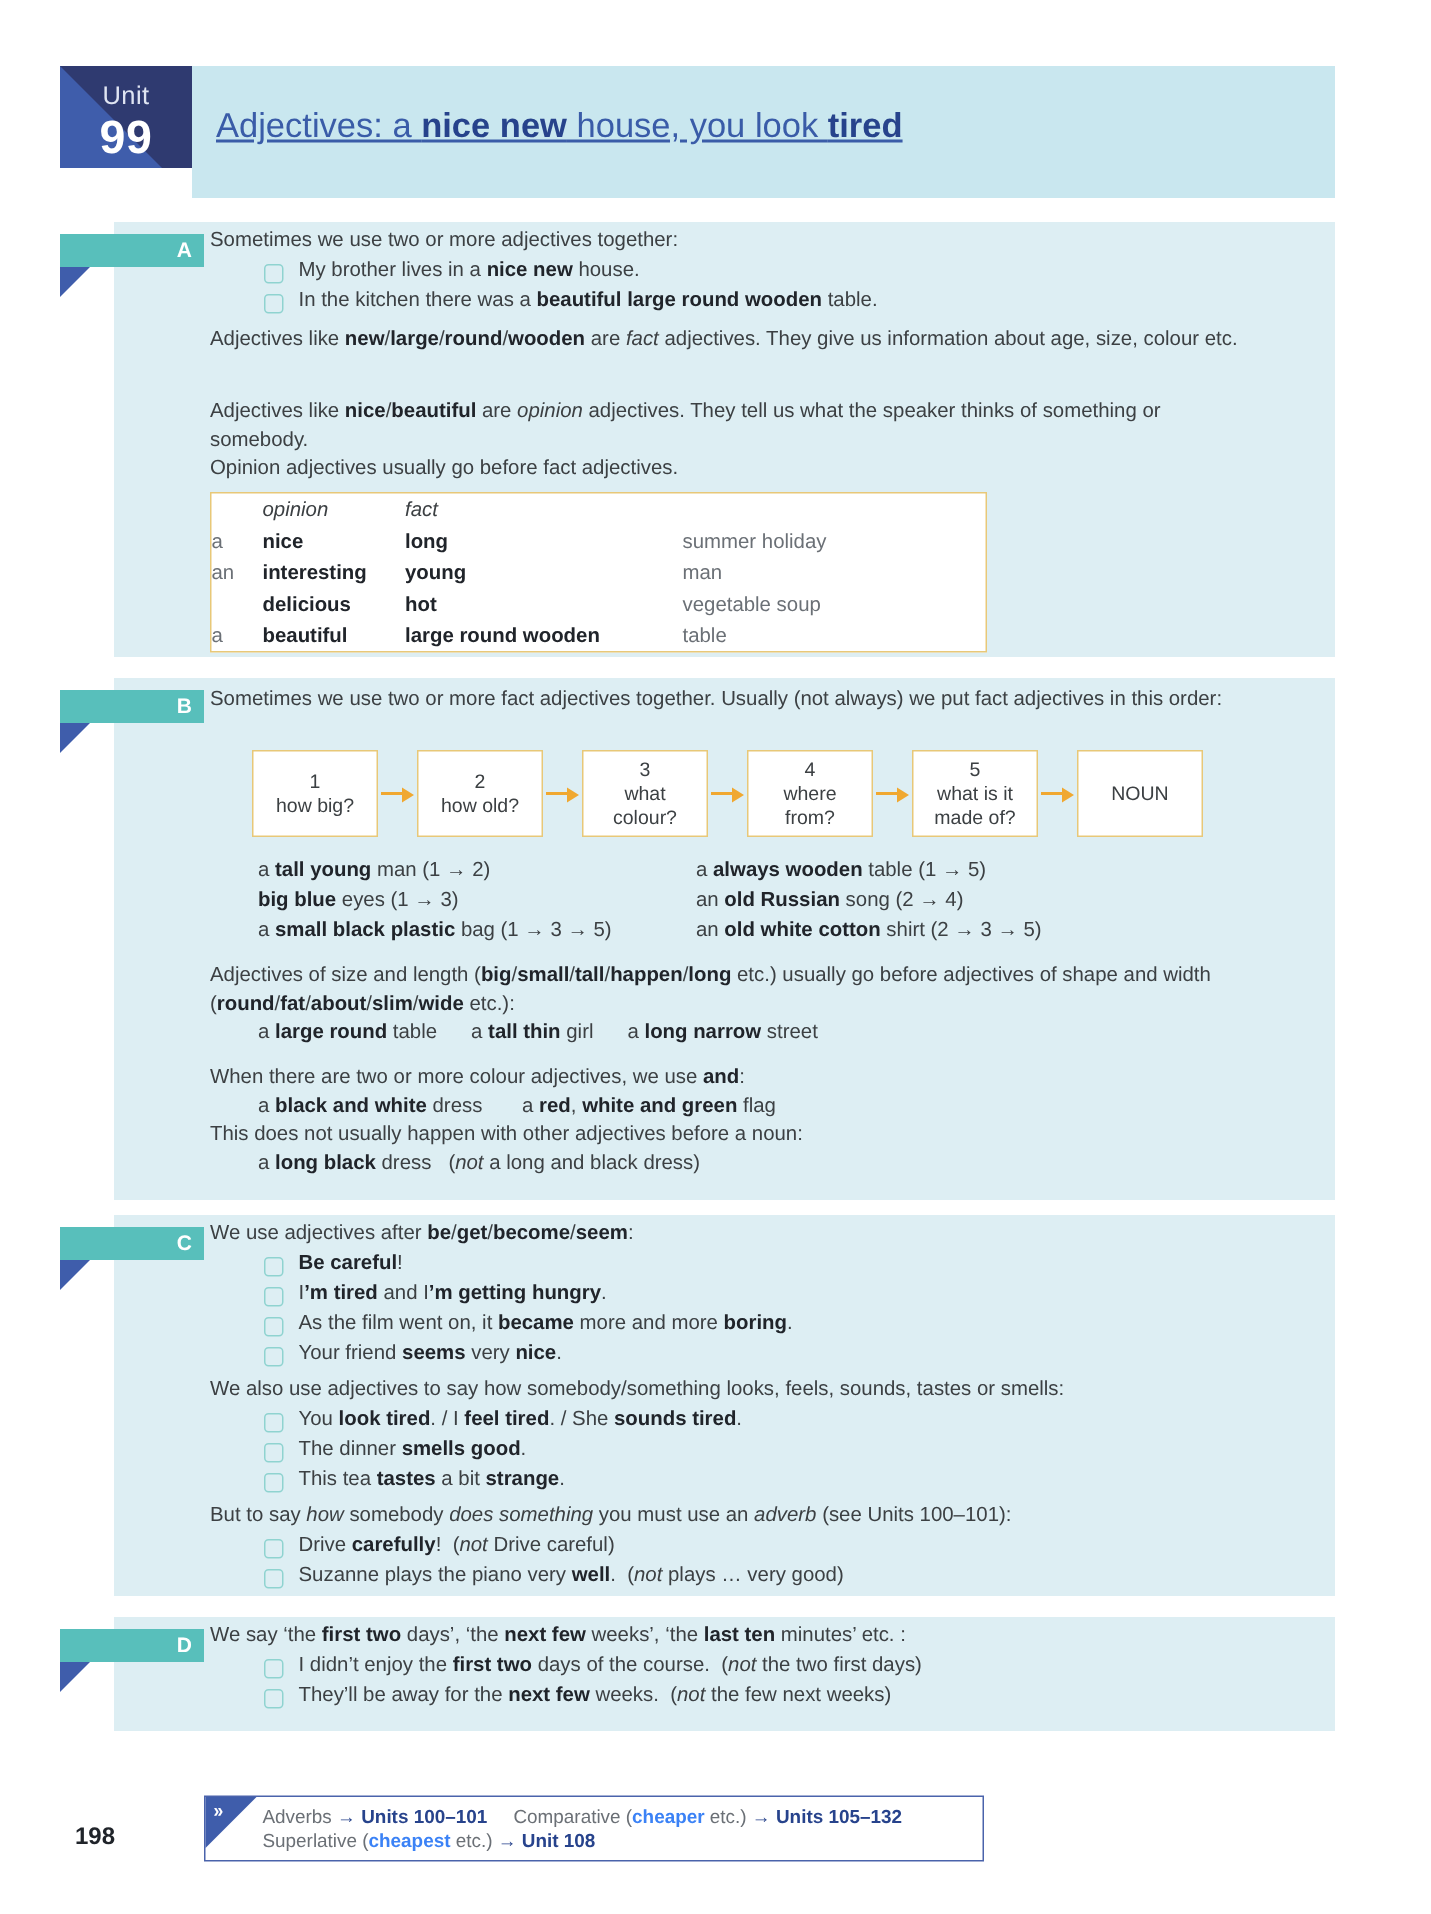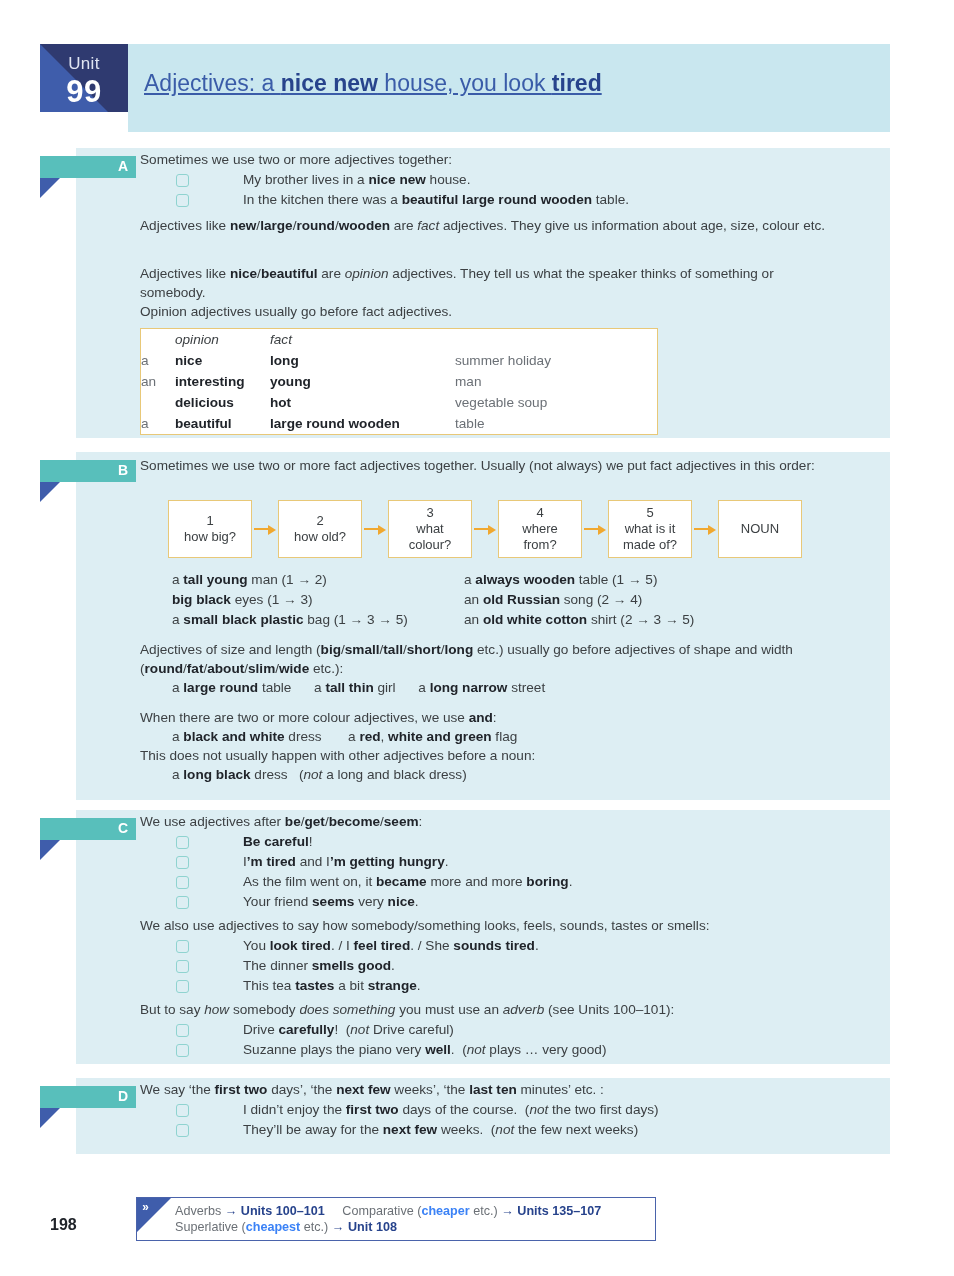--- a/index.html
+++ b/index.html
@@ -32,21 +32,21 @@
   .tab-letter{position:absolute;right:8px;top:2px;font-size:14px;font-weight:bold;color:#ffffff;}
   .fold{position:absolute;left:-36px;top:30px;width:0;height:0;
     border-left:20px solid #3f5dab;border-bottom:20px solid transparent;z-index:5;}
 
   .body-txt{position:absolute;font-size:13.6px;line-height:19px;color:#3c4043;}
   b{font-weight:bold;color:#20242a;}
   i{font-style:italic;}
 
   
   .bullets{position:absolute;}
-  .brow{display:flex;align-items:flex-start;min-height:20px;gap:44px;}
+  .brow{display:flex;align-items:center;min-height:20px;}
   .cbx{width:11px;height:11px;border:1.4px solid #8fd3d0;border-radius:3px;
     flex:0 0 auto;margin-top:4px;margin-right:10px;background:transparent;}
   .btxt{font-size:13.6px;line-height:20px;color:#3c4043;}
 
   
   .atable{position:absolute;background:#ffffff;border:1.4px solid #e8c878;}
   .atable table{border-collapse:collapse;font-size:13.6px;}
   .atable td{padding:1px 0;line-height:19px;vertical-align:top;}
   .c-art{width:34px;color:#6b7076;}
   .c-op{width:95px;}
@@ -191,30 +191,30 @@
           <div>made of?</div>
         </div>
         <div class="arrow"></div>
         <div class="fbox">
           <div>NOUN</div>
         </div>
       </div>
 
     <div class="ex-col" style="left:96px;top:118px;width:300px;" id="ex-left">
         <div>a <b>tall young</b> man (1 → 2)</div>
-        <div><b>big black</b> eyes (1 → 3)</div>
+        <div><b>big blue</b> eyes (1 → 3)</div>
         <div>a <b>small black plastic</b> bag (1 → 3 → 5)</div>
       </div>
     <div class="ex-col" style="left:388px;top:118px;width:330px;" id="ex-right">
         <div>a <b>always wooden</b> table (1 → 5)</div>
         <div>an <b>old Russian</b> song (2 → 4)</div>
         <div>an <b>old white cotton</b> shirt (2 → 3 → 5)</div>
       </div>
 
-    <div class="body-txt" style="left:64px;top:188px;width:740px;">Adjectives of size and length (<b>big</b>/<b>small</b>/<b>tall</b>/<b>short</b>/<b>long</b> etc.) usually go before adjectives of shape and width (<b>round</b>/<b>fat</b>/<b>about</b>/<b>slim</b>/<b>wide</b> etc.):</div>
+    <div class="body-txt" style="left:64px;top:188px;width:740px;">Adjectives of size and length (<b>big</b>/<b>small</b>/<b>tall</b>/<b>happen</b>/<b>long</b> etc.) usually go before adjectives of shape and width (<b>round</b>/<b>fat</b>/<b>about</b>/<b>slim</b>/<b>wide</b> etc.):</div>
     <div class="body-txt" style="left:96px;top:226px;width:700px;">a <b>large round</b> table&nbsp;&nbsp;&nbsp;&nbsp;&nbsp; a <b>tall thin</b> girl&nbsp;&nbsp;&nbsp;&nbsp;&nbsp; a <b>long narrow</b> street</div>
     <div class="body-txt" style="left:64px;top:256px;width:700px;">When there are two or more colour adjectives, we use <b>and</b>:</div>
     <div class="body-txt" style="left:96px;top:275px;width:700px;">a <b>black and white</b> dress&nbsp;&nbsp;&nbsp;&nbsp;&nbsp;&nbsp; a <b>red</b>, <b>white and green</b> flag</div>
     <div class="body-txt" style="left:64px;top:294px;width:700px;">This does not usually happen with other adjectives before a noun:</div>
     <div class="body-txt" style="left:96px;top:313px;width:700px;">a <b>long black</b> dress&nbsp;&nbsp; (<i>not</i> a long and black dress)</div>
   </div>
 
   <div class="panel" id="panel-c" style="top:810px;height:254px;">
     <div class="tab">
       <span class="tab-letter">C</span>
@@ -287,17 +287,17 @@
           <span class="cbx"></span>
           <span class="btxt">They’ll be away for the <b>next few</b> weeks.&nbsp; (<i>not</i> the few next weeks)</span>
         </div>
       </div>
   </div>
 
   <div class="pagenum">198</div>
   <div class="foot">
     <div class="foot-tri"></div>
     <div class="foot-chev">»</div>
-    <div class="foot-line" style="top:5px;">Adverbs <span class="ref">→ Units 100–101</span>&nbsp;&nbsp;&nbsp;&nbsp; Comparative (<b>cheaper</b> etc.) <span class="ref">→ Units 135–107</span></div>
+    <div class="foot-line" style="top:5px;">Adverbs <span class="ref">→ Units 100–101</span>&nbsp;&nbsp;&nbsp;&nbsp; Comparative (<b>cheaper</b> etc.) <span class="ref">→ Units 105–132</span></div>
     <div class="foot-line" style="top:21px;">Superlative (<b>cheapest</b> etc.) <span class="ref">→ Unit 108</span></div>
   </div>
 
 </div>
 
 </body></html>

